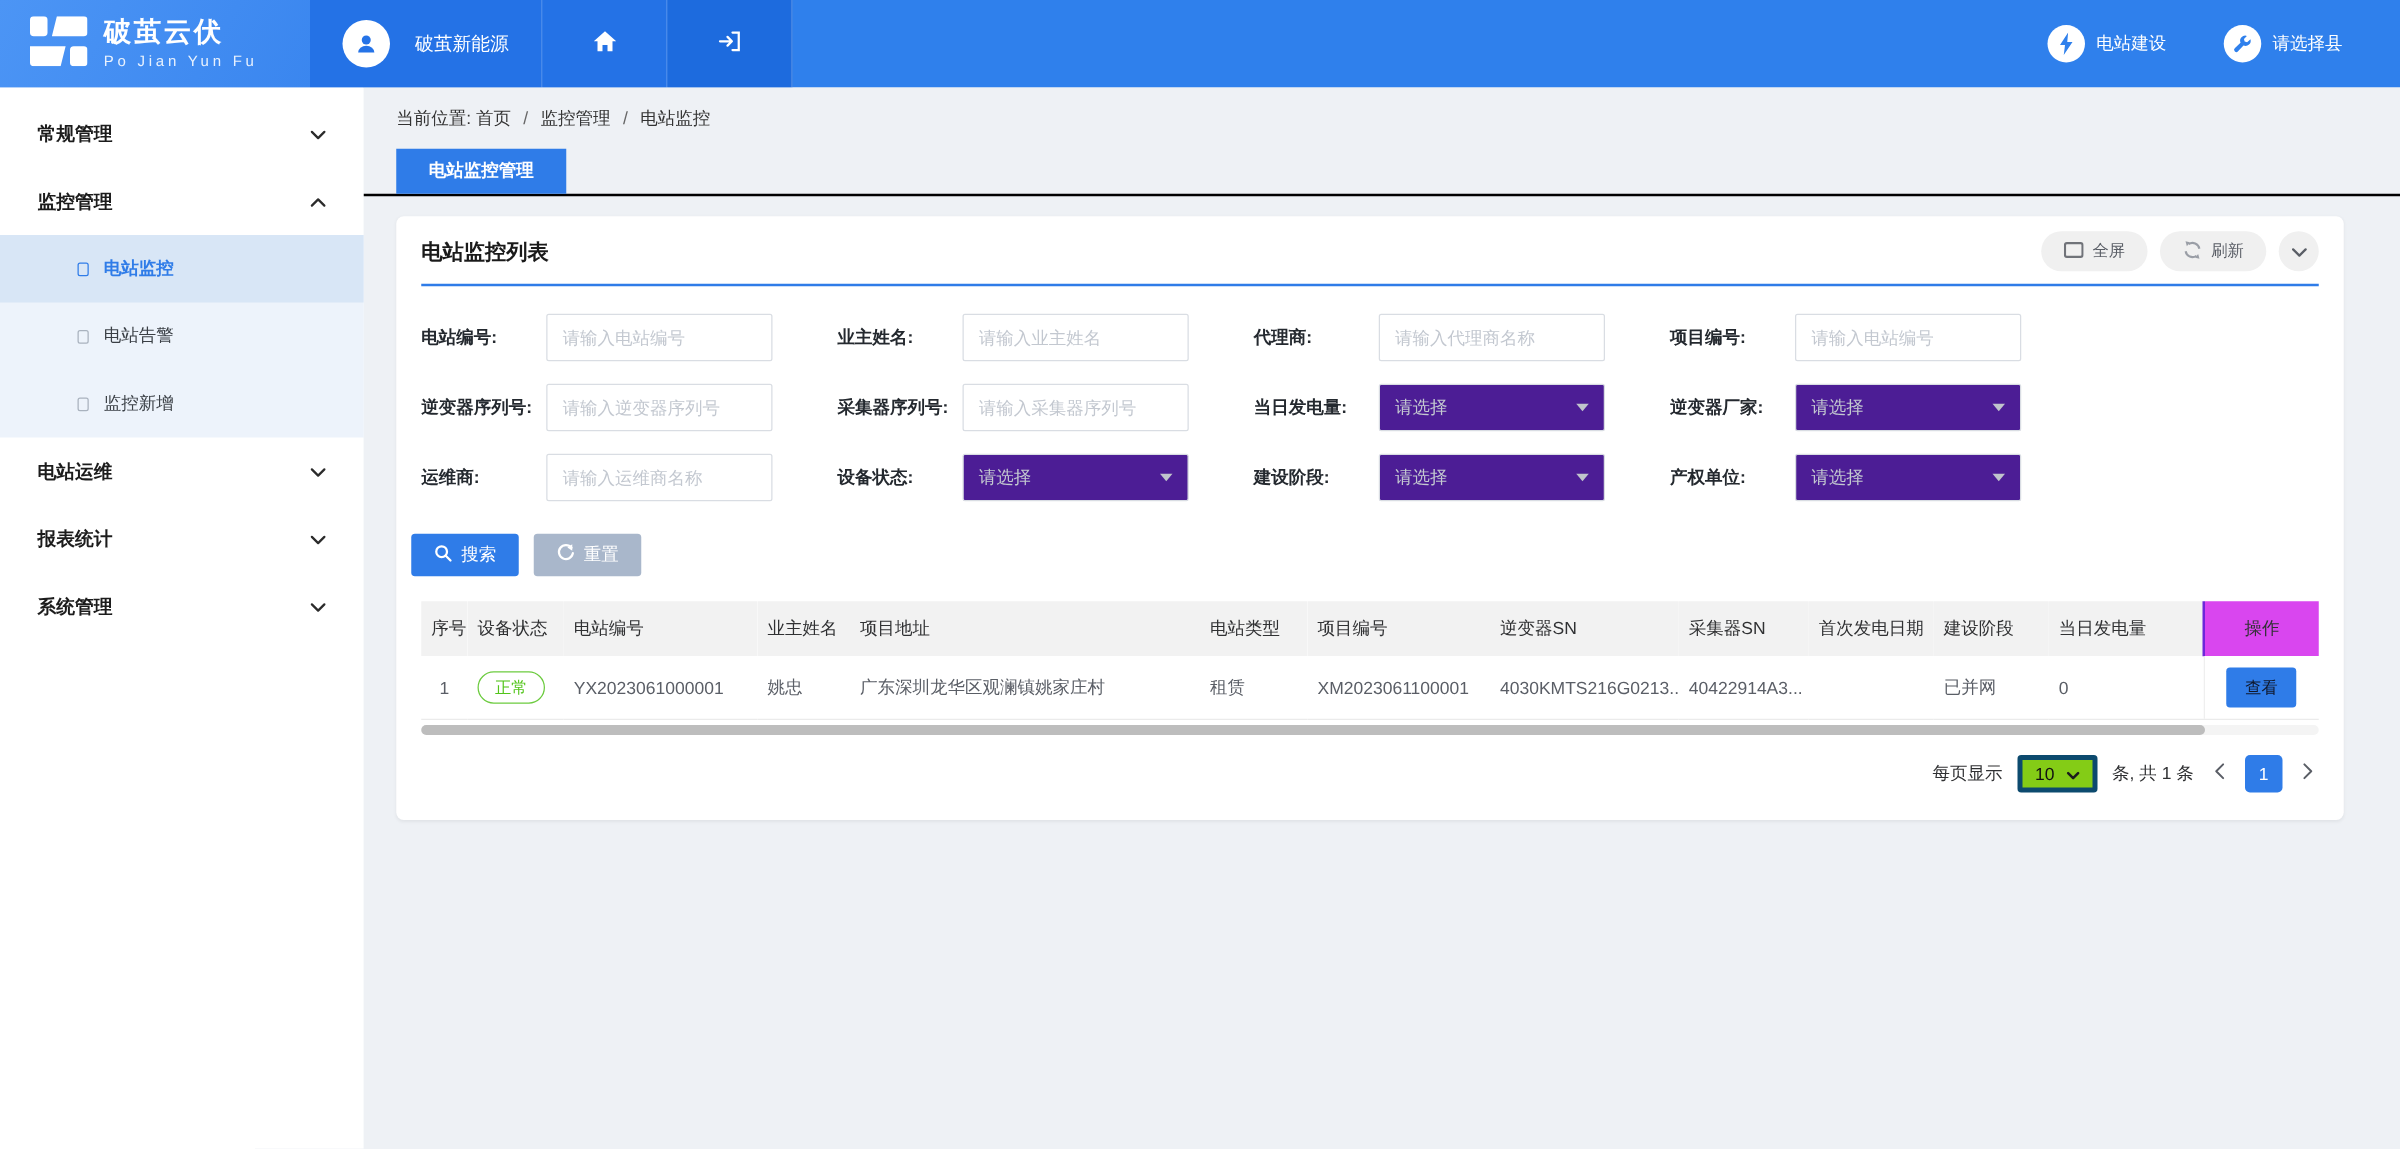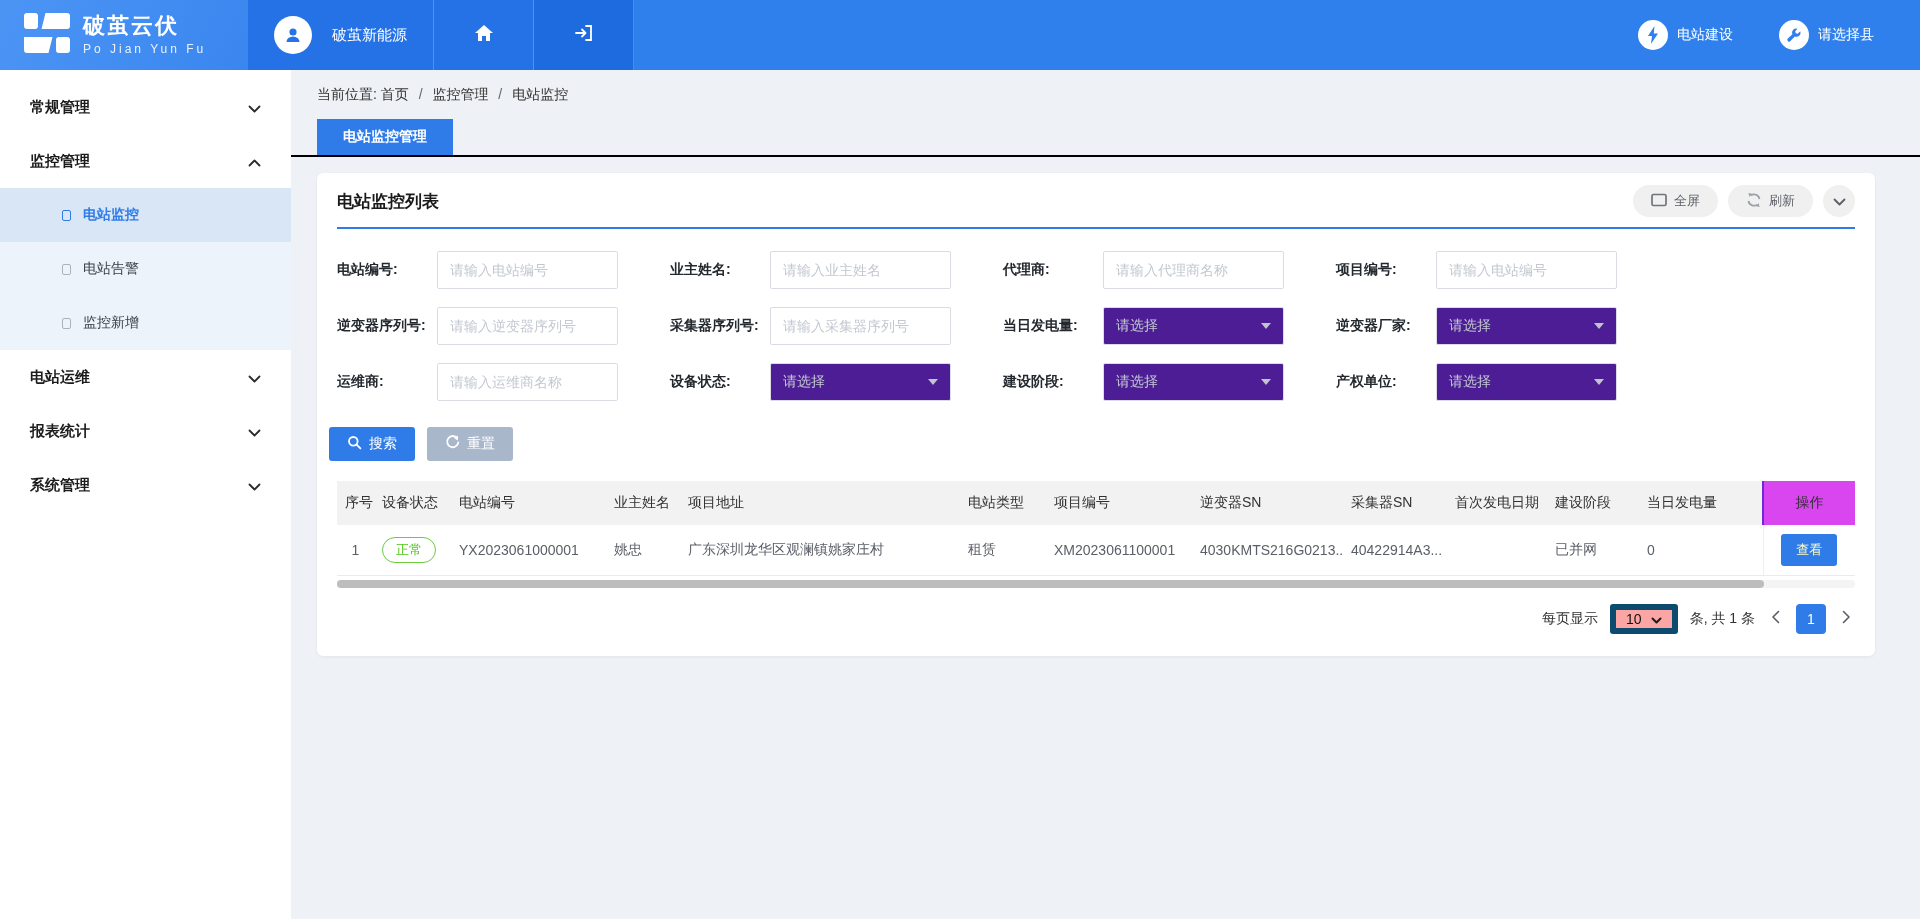--- a/index.html
+++ b/index.html
@@ -65,28 +65,28 @@
 
   
   .table-area { padding:20px 20px 0; }
   table { width:1518px; border-collapse:collapse; table-layout:fixed; }
   thead th { background:#F2F2F2; height:44px; font-size:14px; font-weight:400; color:#303133; text-align:left; padding:0 8px; white-space:nowrap; overflow:hidden; }
   tbody td { height:50px; font-size:14px; color:#5a5e66; border-bottom:1px solid #EBEBEB; padding:0 8px; background:#fff; white-space:nowrap; overflow:hidden; }
   th.c-center, td.c-center { text-align:center; }
   th.op { background:#d946ef; border-left:2px solid #6d28d9; text-align:center; }
   td.op { border-left:1px solid #EFEFEF; box-shadow:-8px 0 8px -8px rgba(0,0,0,.18); text-align:center; }
   .badge { display:inline-block; border:1px solid #6CCB3F; color:#52C41A; border-radius:13px; padding:3px 13px; font-size:13px; background:#fff; }
-  .btn-view { background:#2F7CE8; color:#fef9c3; border:none; border-radius:3px; padding:7px 15px; font-size:13px; cursor:pointer; font-family:inherit; }
+  .btn-view { background:#2F7CE8; color:#0f172a; border:none; border-radius:3px; padding:7px 15px; font-size:13px; cursor:pointer; font-family:inherit; }
 
   .hscroll { margin-top:4px; height:8px; width:1518px; background:#F4F4F4; border-radius:4px; cursor:pointer; }
   .thumb { height:8px; width:94%; background:#BDBDBD; border-radius:4px; cursor:grab; }
 
   
   .pagination { display:flex; align-items:center; justify-content:flex-end; gap:12px; padding:16px 0 22px; font-size:14px; color:#303133; }
-  .pp-select { border:6px solid #0c4a6e; border-radius:3px; height:30px; display:flex; align-items:center; gap:9px; padding:0 10px; background:#fca5a5; color:#111; cursor:pointer; }
+  .pp-select { border:4px solid #0c4a6e; border-radius:3px; height:30px; display:flex; align-items:center; gap:9px; padding:0 10px; background:#84cc16; color:#111; cursor:pointer; }
   .pg-arrow { background:none; border:none; cursor:pointer; display:flex; align-items:center; padding:2px 4px; }
   .pg-num { width:30px; height:30px; border:none; border-radius:4px; background:#2F7CE8; color:#fff; font-size:14px; cursor:pointer; font-family:inherit; }
 </style>
 </head>
 <body>
 
 <div class="app">
 
   <header>
     <div class="logo-area">

